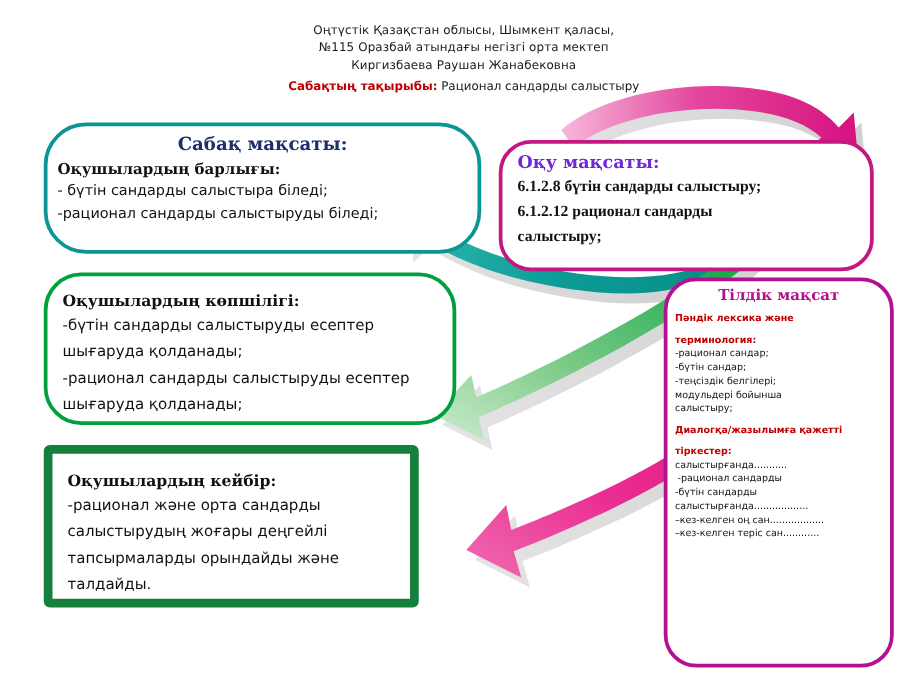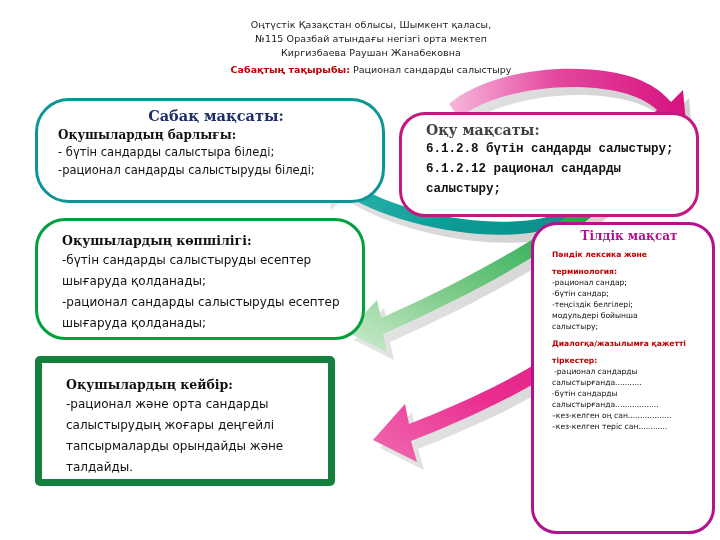--- a/index.html
+++ b/index.html
@@ -57,21 +57,20 @@
     width: 720px; height: 540px;
     z-index: 5;
   }
 
   
   .box {
     position: absolute;
     box-sizing: border-box;
     background: transparent;
     z-index: 20;
-    padding-left: 12px;
   }
   .box .inner {
     position: relative;
     z-index: 2;
   }
   .box-title {
     font-family: "DejaVu Serif", serif;
     font-weight: bold;
     white-space: nowrap;
   }
@@ -104,27 +103,27 @@
 
   
   #box-learning-aim {
     left: 388px; top: 112px;
     width: 300px; height: 105px;
     border: 3px solid #c2187f;
     border-radius: 26px;
     background: #ffffff;
   }
   #box-learning-aim .box-title {
-    color: #404040;
+    color: #6d28d9;
     font-family: "DejaVu Serif", serif;
     font-size: 14px;
     margin: 7px 16px 0 12px;
   }
   #box-learning-aim .b-line {
-    font-family: Liberation Mono, monospace;
+    font-family: Liberation Serif, serif;
     font-weight: bold;
     font-size: 12.5px;
     margin: 3px 0 0 12px;
     line-height: 17px;
   }
 
   
   #box-majority {
     left: 24px; top: 218px;
     width: 330px; height: 122px;
@@ -300,22 +299,22 @@
       <div class="box-title">Тілдік мақсат</div>
       <div class="sec">Пәндік лексика және</div>
       <div class="sec">терминология:</div>
       <div class="b-line">-рационал сандар;</div>
       <div class="b-line">-бүтін сандар;</div>
       <div class="b-line">-теңсіздік белгілері;</div>
       <div class="b-line">модульдері бойынша</div>
       <div class="b-line">салыстыру;</div>
       <div class="sec">Диалогқа/жазылымға қажетті</div>
       <div class="sec">тіркестер:</div>
+      <div class="b-line">салыстырғанда...........</div>
       <div class="b-line ind"> -рационал сандарды</div>
-      <div class="b-line">салыстырғанда...........</div>
       <div class="b-line">-бүтін сандарды</div>
       <div class="b-line">салыстырғанда..................</div>
       <div class="b-line">–кез-келген оң сан..................</div>
       <div class="b-line">–кез-келген теріс сан............</div>
     </div>
   </div>
 
 </div>
 
 </body></html>

